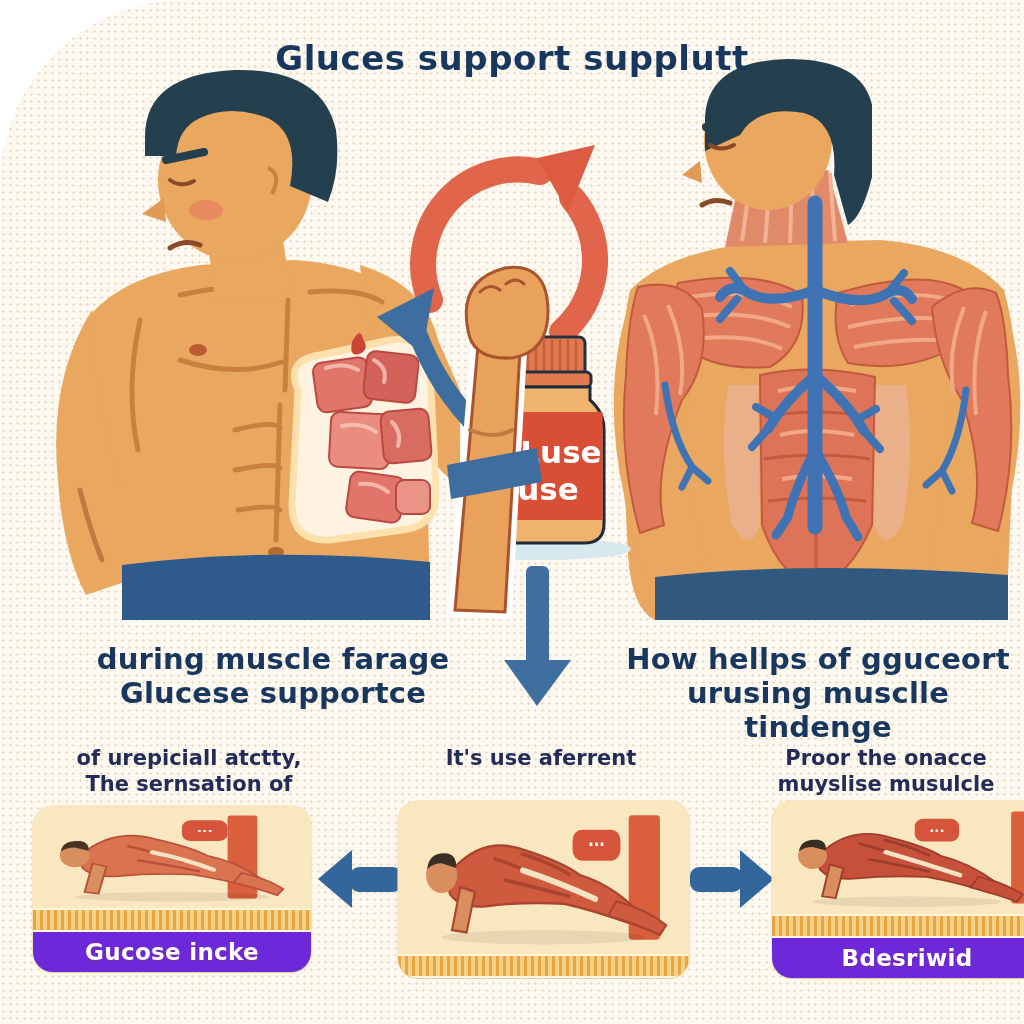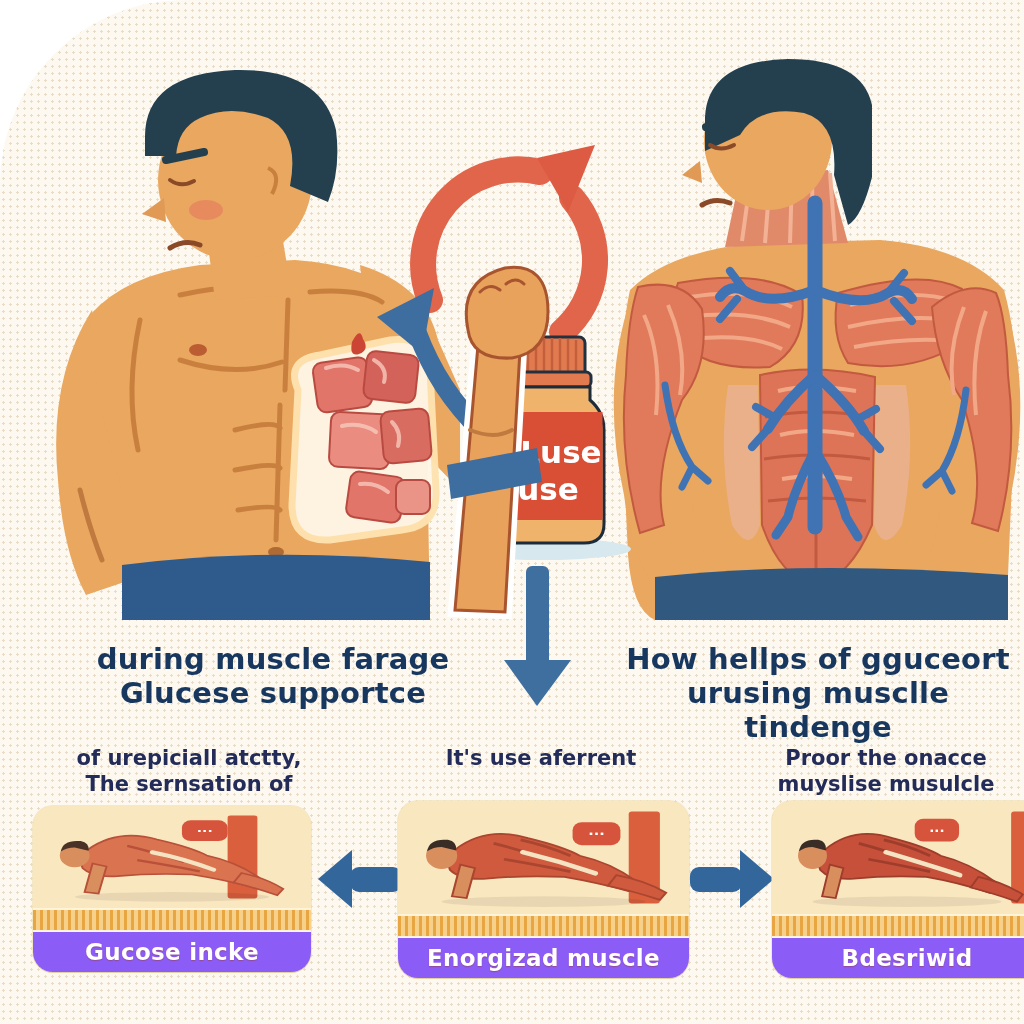--- a/index.html
+++ b/index.html
@@ -40,21 +40,21 @@
   .panel-1{left:33px;top:806px;width:278px;height:166px;}
   .panel-2{left:398px;top:801px;width:291px;height:177px;}
   .panel-3{left:772px;top:801px;width:270px;height:177px;}
   .scene{flex:1 1 auto;display:block;width:100%;}
   .grass{
     height:20px;flex:0 0 auto;
     background:repeating-linear-gradient(90deg,#e8a642 0 3px,#f7d189 3px 7px);
     border-top:2px solid #fff3d9;border-bottom:2px solid #fdf4de;
   }
   .panel-caption{
-    height:40px;flex:0 0 auto;background:#8b5cf6;
+    height:40px;flex:0 0 auto;background:#6d28d9;
     color:#fff;font-weight:bold;font-size:23px;letter-spacing:.3px;
     display:flex;align-items:center;justify-content:center;
     text-shadow:0 1px 1px rgba(150,50,20,.4);
   }
   svg{display:block;}
 </style>
 </head>
 <body>
 
 <div id="canvas">
@@ -201,20 +201,21 @@
     <g>
       <rect x="350" y="867" width="52" height="25" rx="9" fill="#33679c"></rect>
       <polygon points="352,850 352,908 318,879" fill="#33679c"></polygon>
     </g>
     <g>
       <rect x="690" y="867" width="52" height="25" rx="9" fill="#33679c"></rect>
       <polygon points="740,850 740,908 774,879" fill="#33679c"></polygon>
     </g>
   </svg>
 
+  <div class="abs title">Gluces support supplutt</div>
 
   <div class="abs section-caption sec-left">
     <span style="display:block">during muscle farage</span>
     <span style="display:block">Glucese supportce</span>
   </div>
   <div class="abs section-caption sec-right">
     <span style="display:block">How hellps of gguceort</span>
     <span style="display:block">urusing musclle tindenge</span>
   </div>
 
@@ -256,21 +257,20 @@
       <path d="M92,48 Q120,56 150,68 M102,66 Q132,72 166,80 M118,44 Q142,50 166,62" stroke="#aa4530" stroke-width="3" fill="none"></path>
       <path d="M120,58 Q155,68 190,82" stroke="#f6e3c2" stroke-width="5" fill="none" stroke-linecap="round"></path>
       <path d="M60,72 L52,108 L66,110 L74,76 Z" fill="#d98e5e" stroke="#aa4530" stroke-width="2"></path>
       <path d="M210,84 Q238,90 258,104 L252,112 Q226,102 202,96 Z" fill="#cf5a3e" stroke="#aa4530" stroke-width="2"></path>
       <circle cx="42" cy="62" r="15" fill="#d98e5e"></circle>
       <path d="M28,57 Q30,42 48,44 Q57,46 56,56 L42,52 Q34,52 28,57 Z" fill="#3a2d25"></path>
       <rect x="168" y="24" width="46" height="26" rx="9" fill="#d6533c"></rect>
       <text x="191" y="42" text-anchor="middle" font-size="14" font-weight="bold" fill="#ffffff">···</text>
     </svg>
     <div class="grass"></div>
-    <div class="panel-caption">Enorgizad muscle</div>
   </div>
 
   <div class="abs panel panel-3">
     <svg class="scene" viewBox="0 0 280 128" preserveAspectRatio="none">
       <rect x="248" y="12" width="32" height="104" rx="3" fill="#d95f3d"></rect>
       <ellipse cx="140" cy="114" rx="98" ry="6" fill="rgba(0,0,0,.07)"></ellipse>
       <path d="M55,55 Q85,28 125,42 Q160,52 175,62 Q205,70 232,92 L226,104 Q192,92 160,86 Q120,84 85,88 Q60,90 50,78 Q45,64 55,55 Z" fill="#c6503a" stroke="#9e3d2c" stroke-width="2"></path>
       <path d="M90,48 Q118,56 148,68 M100,66 Q130,72 164,80 M116,44 Q140,50 164,62" stroke="#9e3d2c" stroke-width="3" fill="none"></path>
       <path d="M118,58 Q155,70 195,84" stroke="#f6e3c2" stroke-width="5" fill="none" stroke-linecap="round"></path>
       <path d="M60,72 L52,108 L66,110 L74,76 Z" fill="#d98e5e" stroke="#9e3d2c" stroke-width="2"></path>

